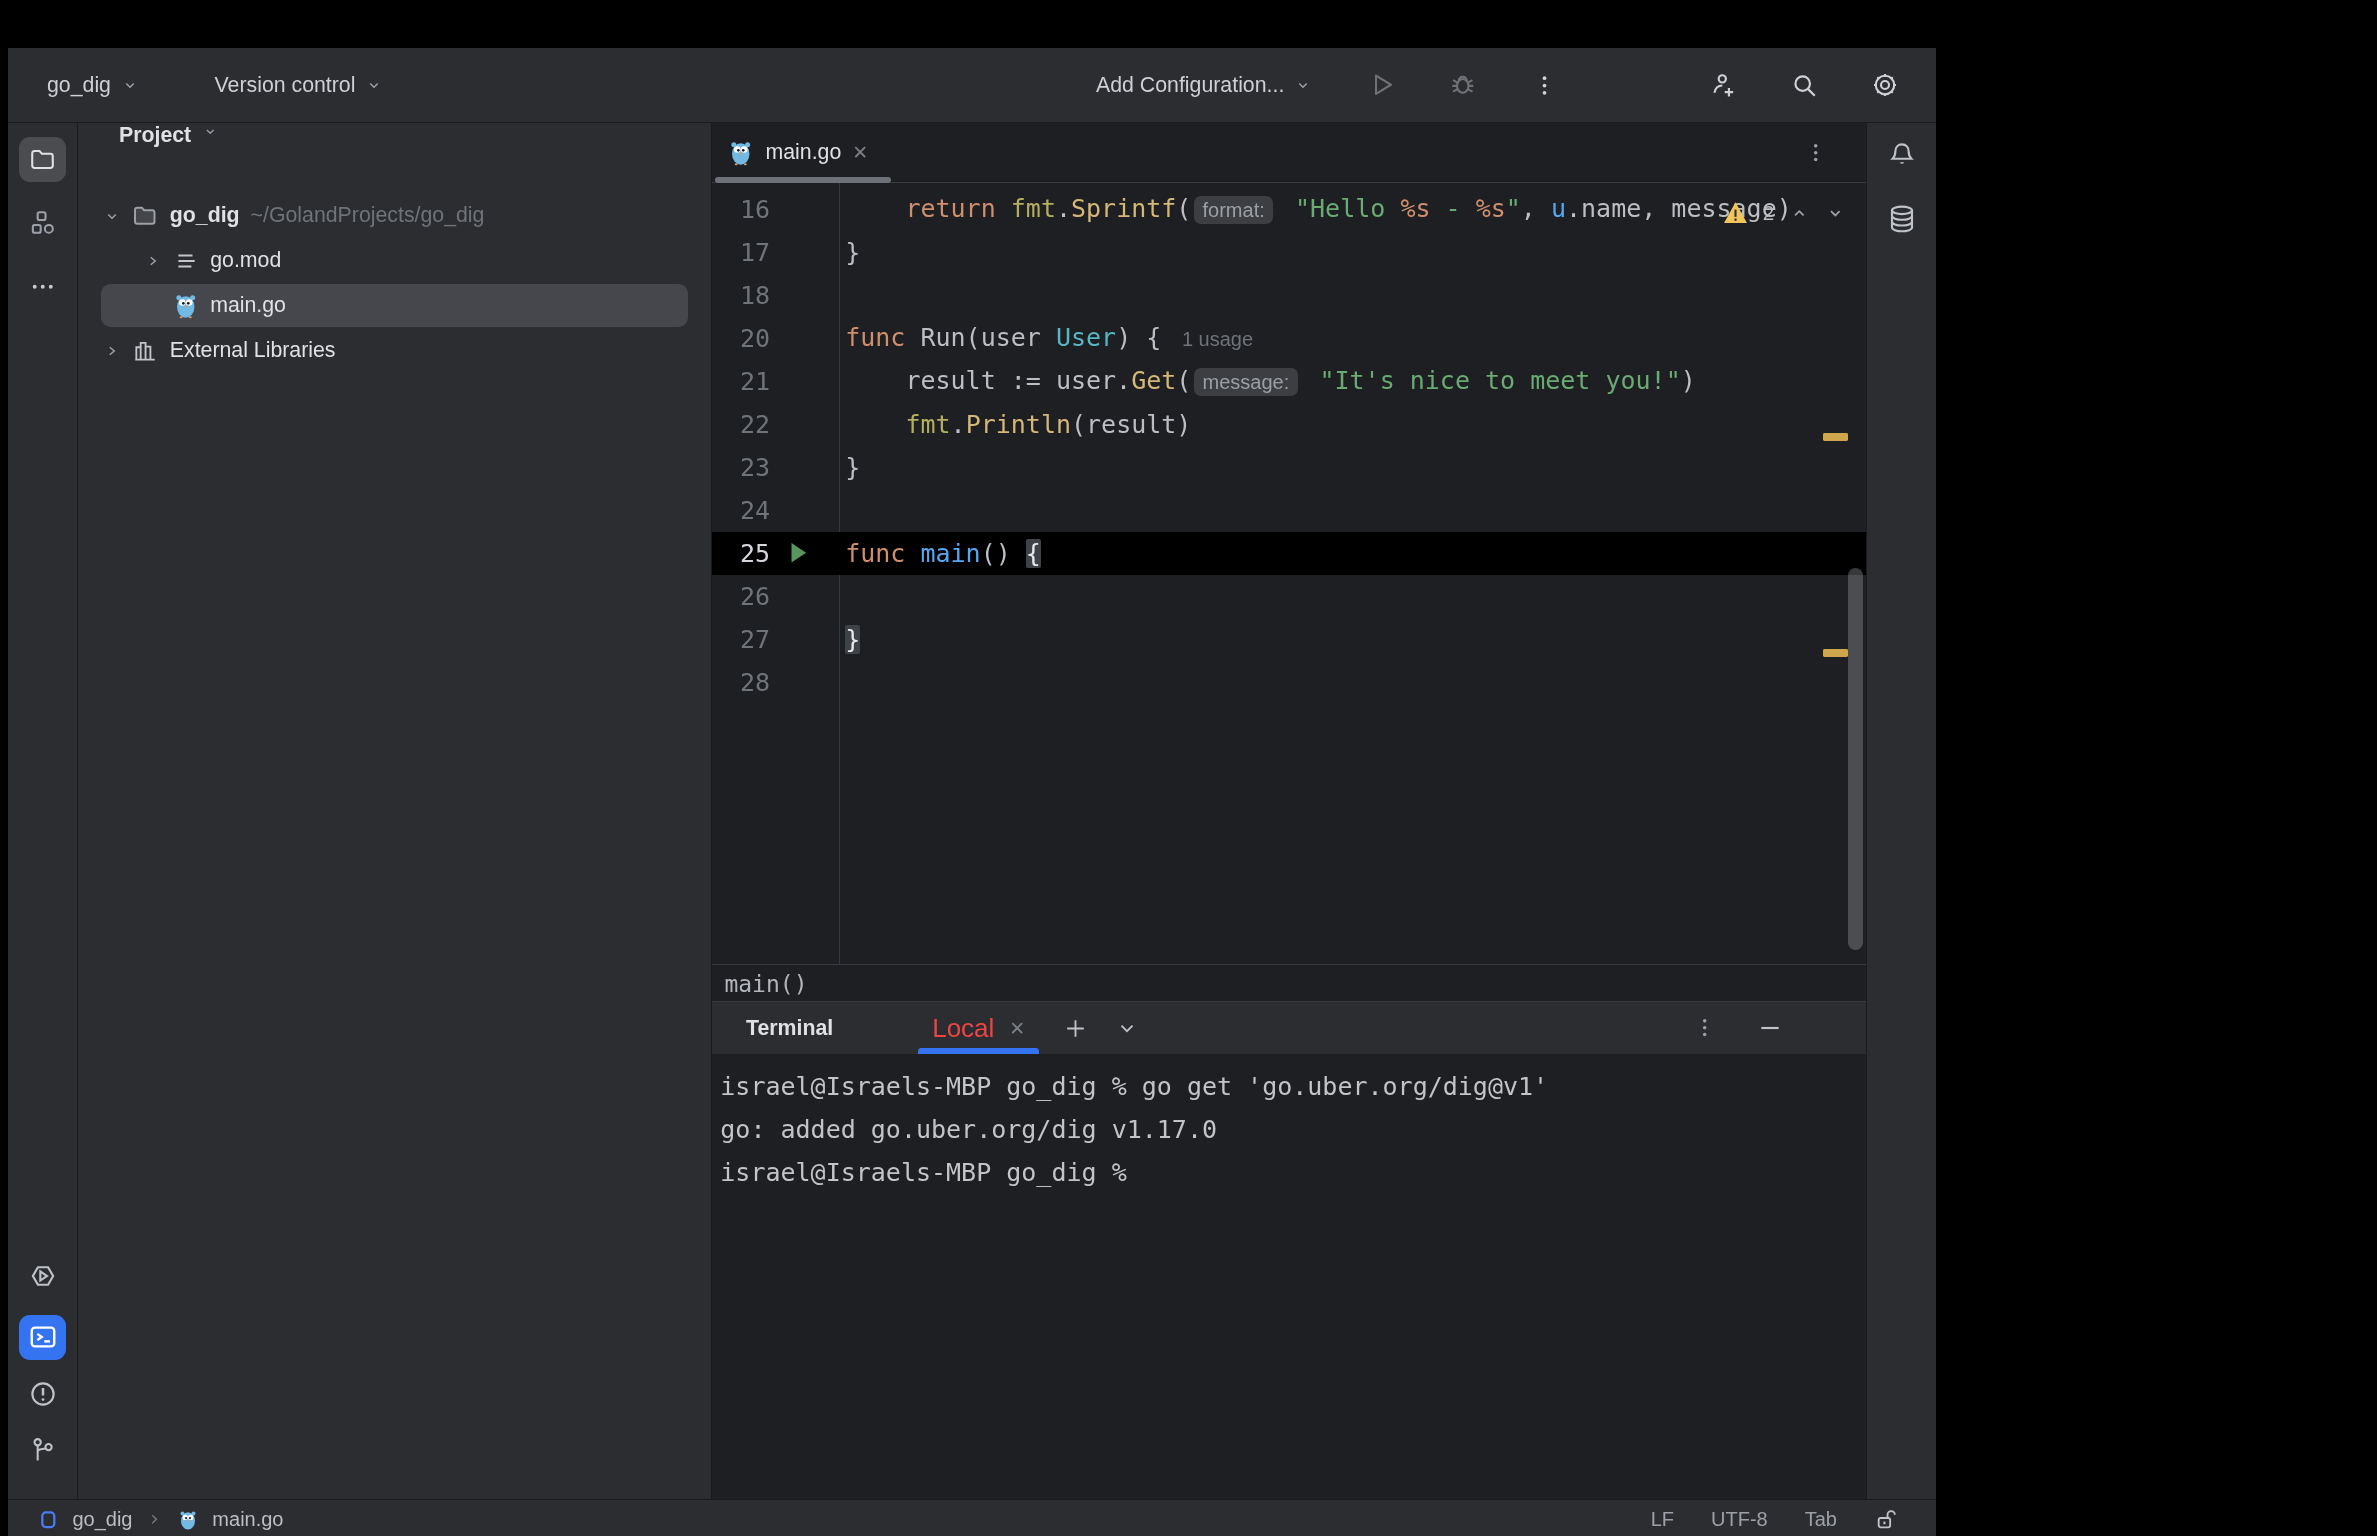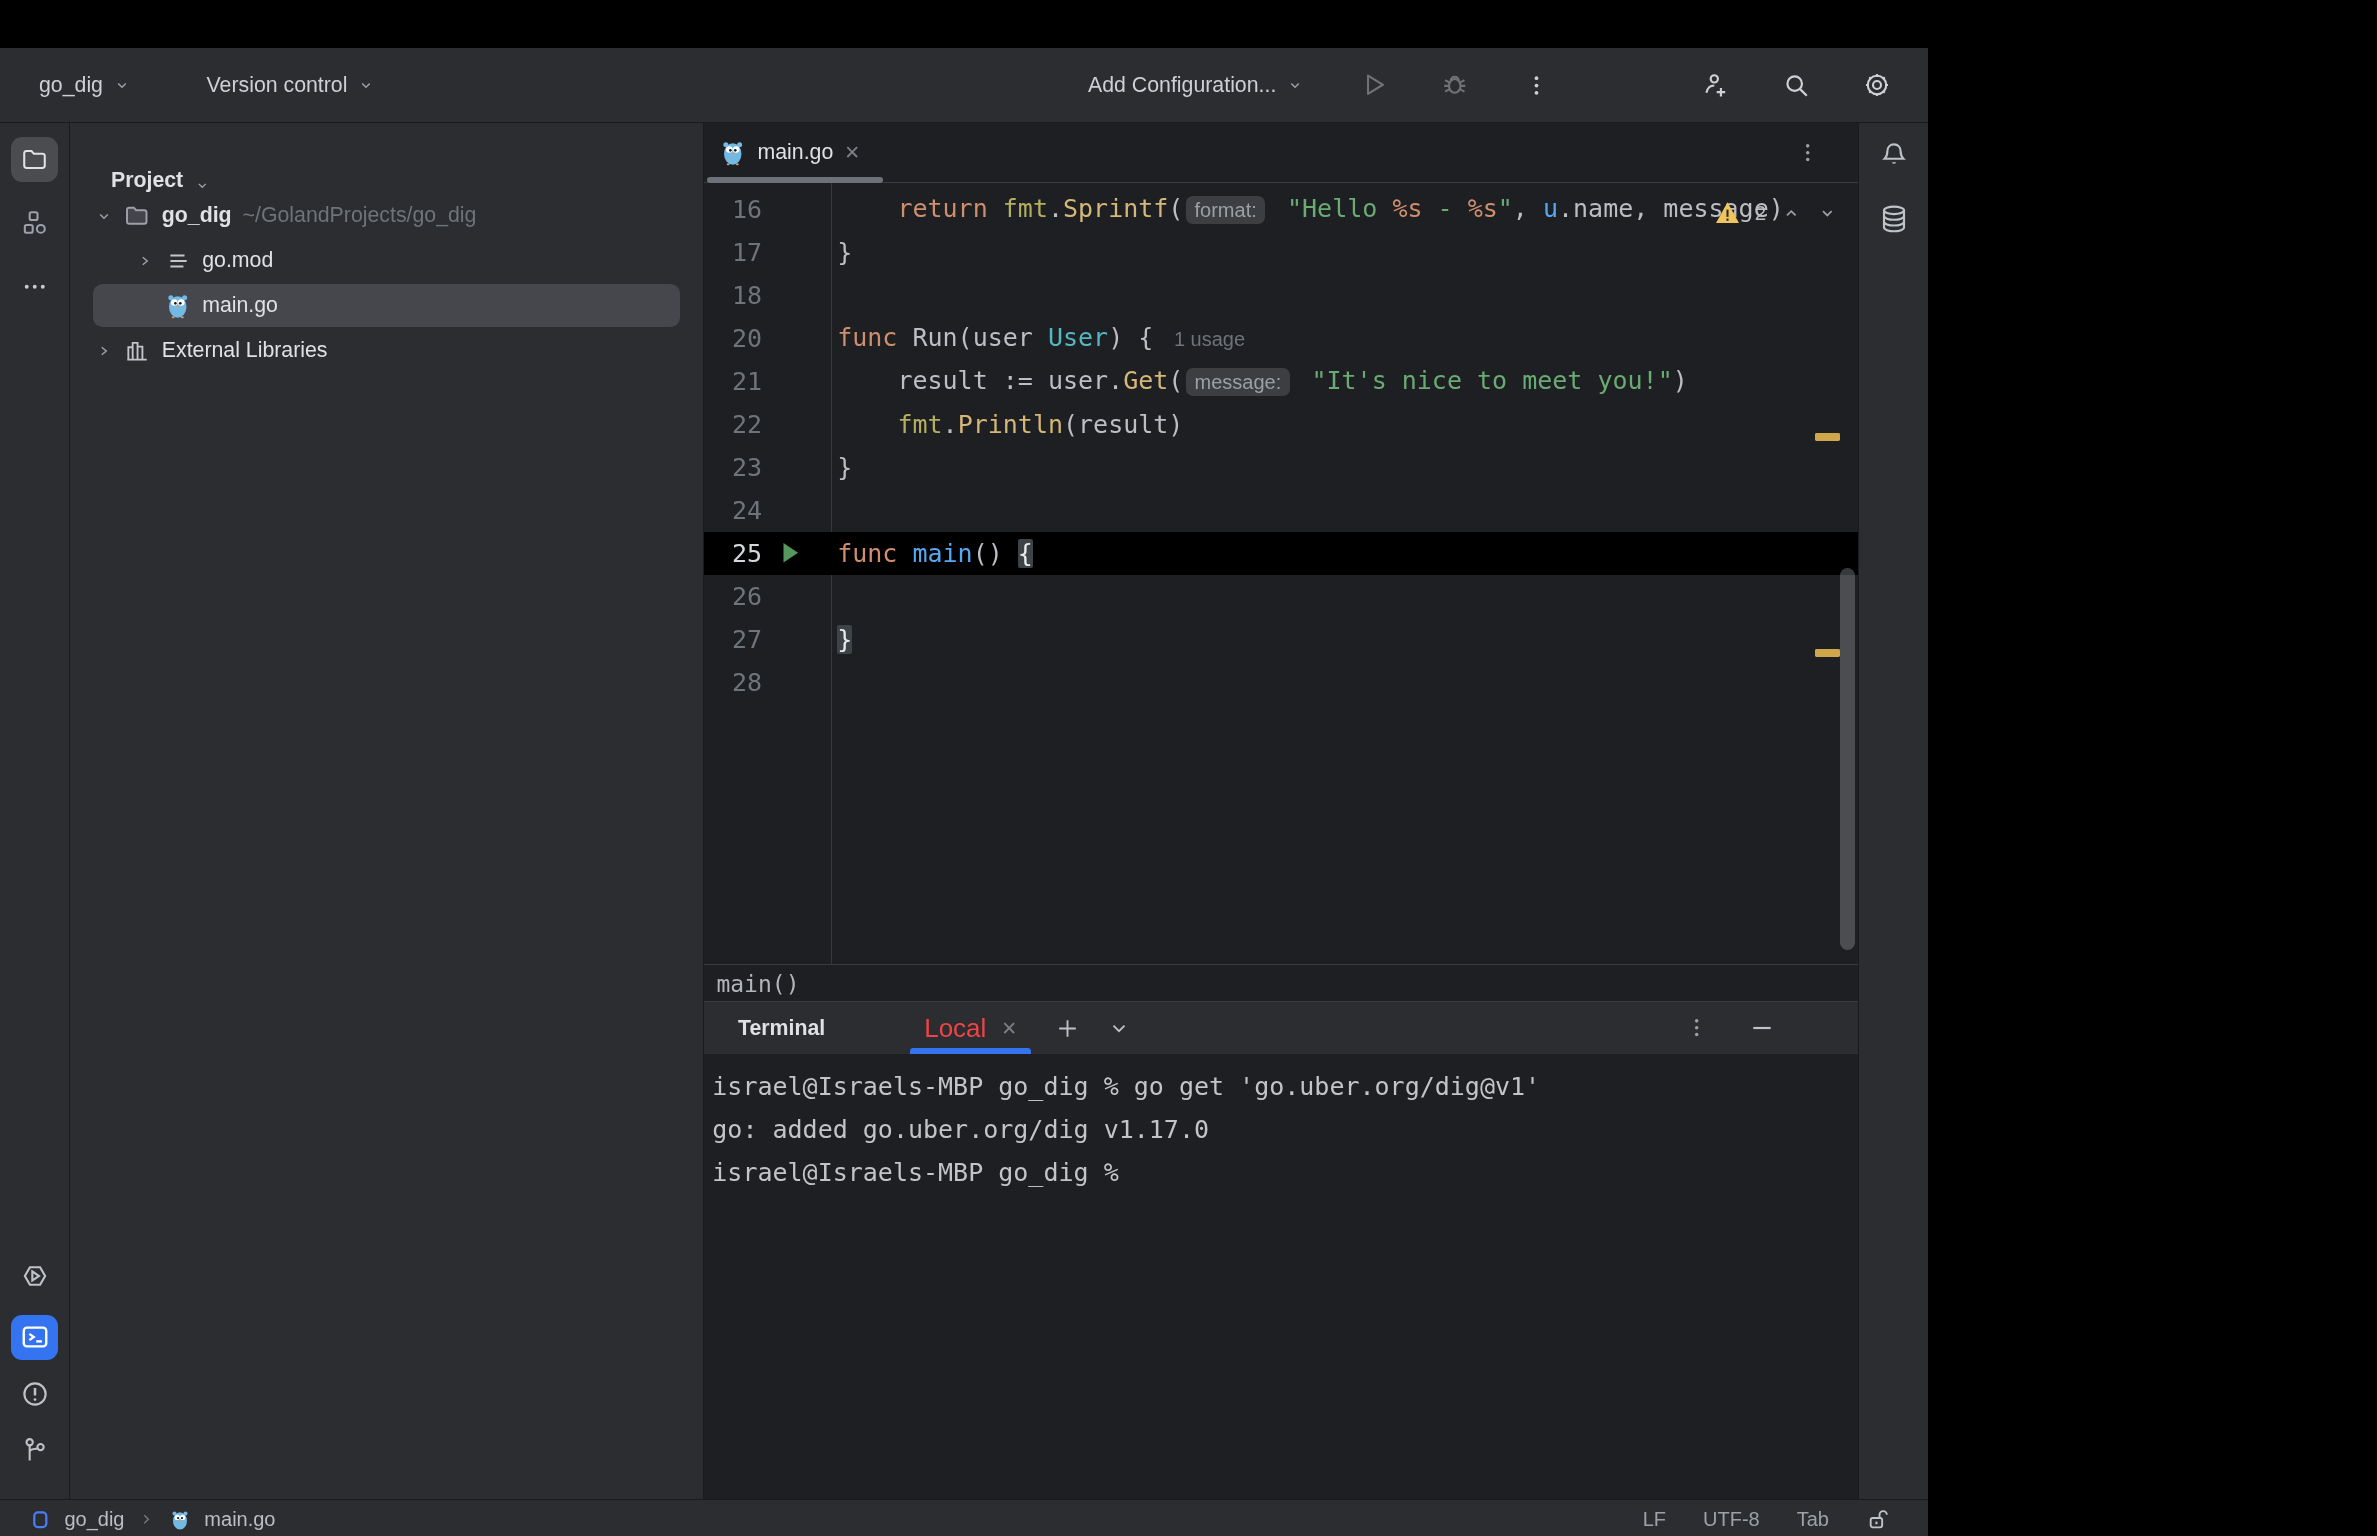--- a/index.html
+++ b/index.html
@@ -1,17 +1,17 @@
 <!DOCTYPE html>
 <html style="font-size:11px"><head>
 <meta charset="utf-8">
 <style>
   html,body{margin:0;padding:0;background:#000;}
   .screen{position:relative;width:1928px;height:1537px;background:#1e1f22;overflow:hidden;
-          font-family:"Liberation Sans",sans-serif;color:#dfe1e5;-webkit-font-smoothing:antialiased;}
+          font-family:"Liberation Sans",sans-serif;color:#dfe1e5;margin-left:8px;-webkit-font-smoothing:antialiased;}
   .mono{font-family:"DejaVu Sans Mono",monospace;}
 
   
   .mac-strip{height:48px;background:#000;}
   .titlebar{height:74px;background:#2b2d30;display:flex;align-items:center;border-bottom:0.7px solid #1a1b1e;}
   .tb-left{display:flex;align-items:center;gap:76px;padding-left:39px;}
   .tb-widget{display:flex;align-items:center;gap:9.6px;font-size:21.3px;color:#ced0d6;cursor:default;}
   .tb-right{margin-left:auto;display:flex;align-items:center;padding-right:36px;gap:11px;}
   .tb-ico{width:30px;height:30px;display:flex;align-items:center;justify-content:center;margin-left:40px;}
   .dim svg{opacity:.42;}
@@ -21,21 +21,21 @@
   .main{display:flex;height:1376px;}
   .strip{width:69px;background:#2b2d30;display:flex;flex-direction:column;align-items:center;flex:0 0 auto;}
   .strip-left{border-right:0.7px solid #1a1b1e;}
   .strip-right{border-left:0.7px solid #1a1b1e;}
   .strip-btn{width:47px;height:45px;border-radius:11px;display:flex;align-items:center;justify-content:center;}
   .sel-gray{background:#4a4c50;}
   .sel-blue{background:#3574f0;}
 
   
   .project{width:633px;background:#2b2d30;flex:0 0 auto;display:flex;flex-direction:column;border-right:0.7px solid #1a1b1e;}
-  .proj-head{height:70px;display:flex;align-items:flex-end;padding-left:41px;gap:11px;}
+  .proj-head{height:70px;display:flex;align-items:flex-start;padding-left:41px;gap:11px;}
   .proj-title{font-size:21.3px;font-weight:bold;color:#dfe1e5;}
   .tree{position:relative;}
   .tree-row{position:relative;height:45px;display:flex;align-items:center;font-size:21.3px;color:#dfe1e5;}
   .tree-row .hl{position:absolute;left:23.4px;right:23.4px;top:0.7px;bottom:0.7px;background:#45474c;border-radius:9.6px;}
   .tr-inner{position:relative;display:flex;align-items:center;z-index:1;}
   .tr-chev{width:27.5px;height:27.5px;display:flex;align-items:center;justify-content:center;flex:0 0 auto;}
   .tr-icon{width:30px;height:30px;margin-left:4.1px;display:flex;align-items:center;justify-content:center;flex:0 0 auto;}
   .tr-label{margin-left:9.6px;white-space:nowrap;}
   .tr-label.b{font-weight:bold;}
   .tr-extra{margin-left:11px;color:#6f737a;white-space:nowrap;}

